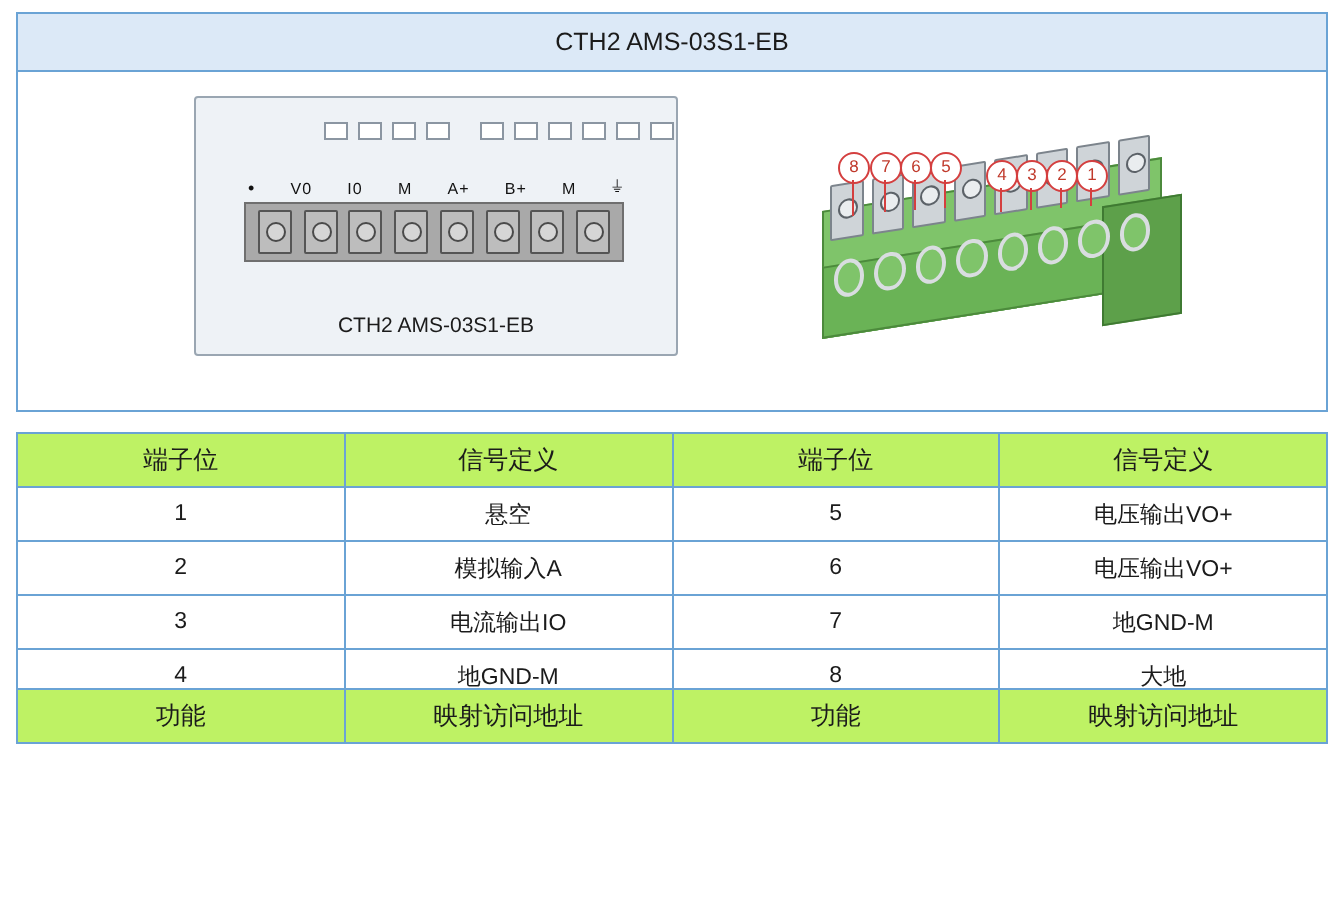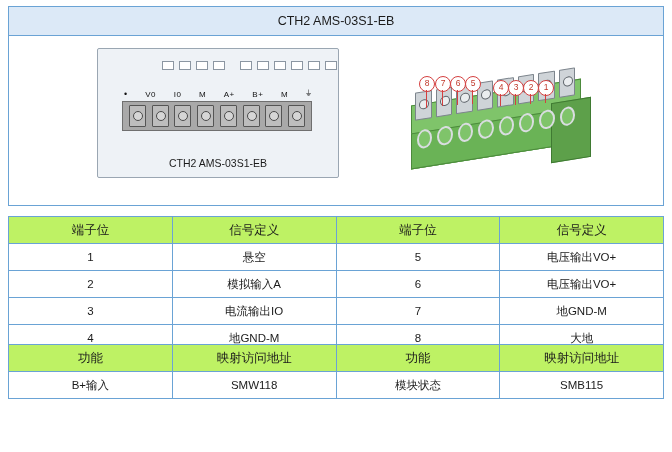--- a/index.html
+++ b/index.html
@@ -251,22 +251,16 @@
   <table class="t2">
     <thead>
       <tr>
         <th>功能</th>
         <th>映射访问地址</th>
         <th>功能</th>
         <th>映射访问地址</th>
       </tr>
     </thead>
     <tbody>
-      <tr>
-        <td class="fn">B+输入</td>
-        <td class="addr">SMW118</td>
-        <td class="fn">模块状态</td>
-        <td class="addr">SMB115</td>
-      </tr>
     </tbody>
   </table>
 
 </div>
 
 </body></html>

